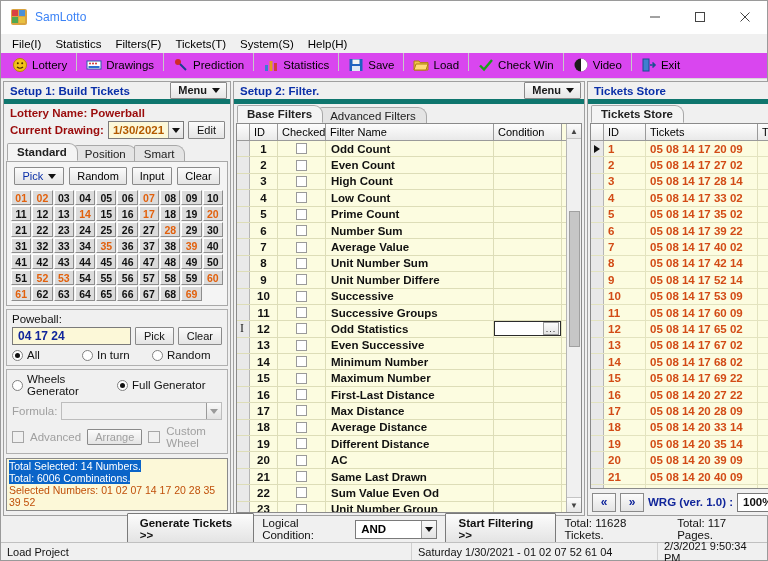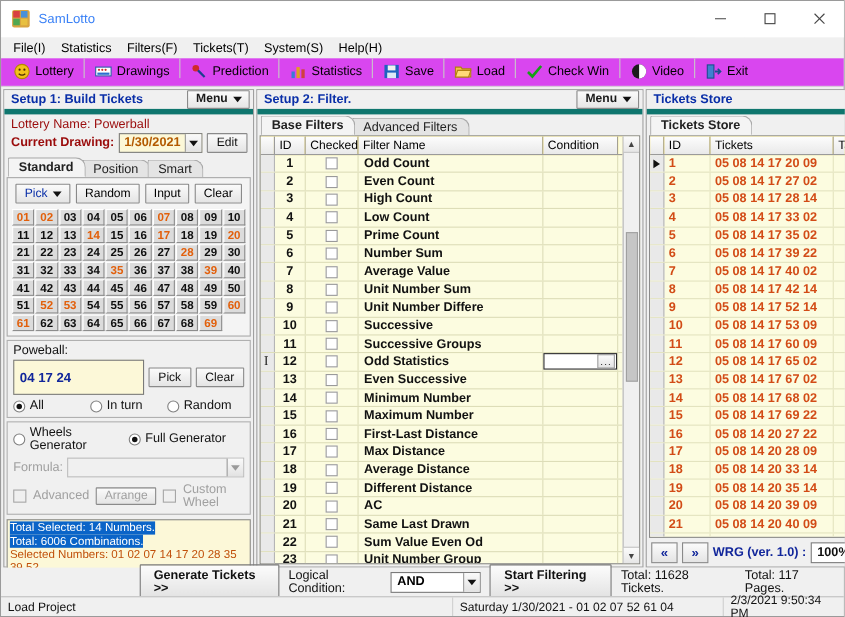--- a/index.html
+++ b/index.html
@@ -116,21 +116,21 @@
     font-size: 11px; font-weight: bold; color: #1a1a1a;
     padding: 1px 6px 2px 7px;
     display: flex; align-items: center; gap: 5px;
     border-radius: 1px;
   }
   .caret { width:0;height:0;border-left:4px solid transparent;border-right:4px solid transparent;border-top:5px solid #111;display:block;}
 
   
   .lotname {
     padding: 3px 6px 1px 6px;
-    font-weight: normal; font-size: 11.5px;
+    font-weight: bold; font-size: 11.5px;
   }
   .lotname .lbl { color: #9a0b0b; }
   .lotname .val { color: #9a0b0b; }
   .drawrow {
     display: flex; align-items: center;
     padding: 1px 5px 3px 6px; gap: 4px;
   }
   .drawrow .lbl { font-weight: bold; color: #9a0b0b; font-size: 11.5px; }
   .combo {
     flex: 1;
@@ -209,21 +209,21 @@
 
   .group {
     border: 1px solid #b0b0b0;
     margin: 3px 2px 0 2px;
     padding: 3px 5px 4px 5px;
     background: #f0f0f0;
   }
   .grouptitle { font-size: 11.5px; color: #111; margin-bottom: 2px; }
   .pbrow { display: flex; gap: 4px; align-items: center; }
   .pbinput {
-    flex: 1; height: 32px;
+    flex: 1; height: 18px;
     border: 1px solid #7a7a7a;
     background: #fcf8d8;
     display: flex; align-items: center;
     padding-left: 5px;
     font-size: 12px; font-weight: bold; color: #11269b;
   }
   .radiorow { display: flex; margin-top: 4px; }
   .radio { display: flex; align-items: center; gap: 4px; font-size: 11.5px; color: #111; }
   .radio .dot {
     width: 11px; height: 11px; border-radius: 50%;

